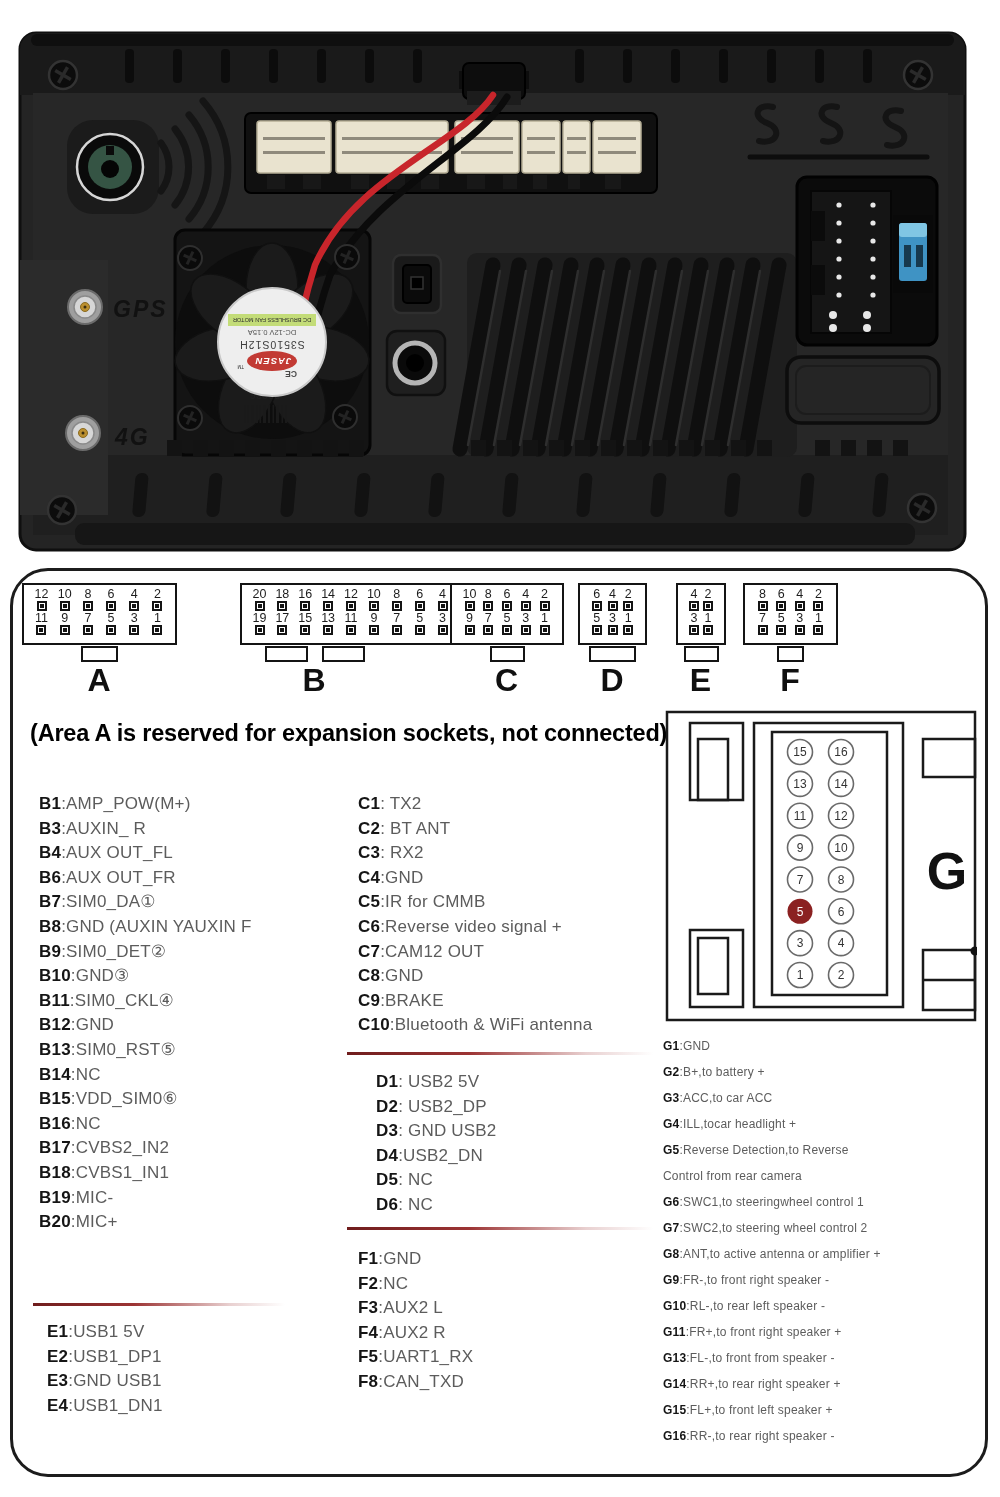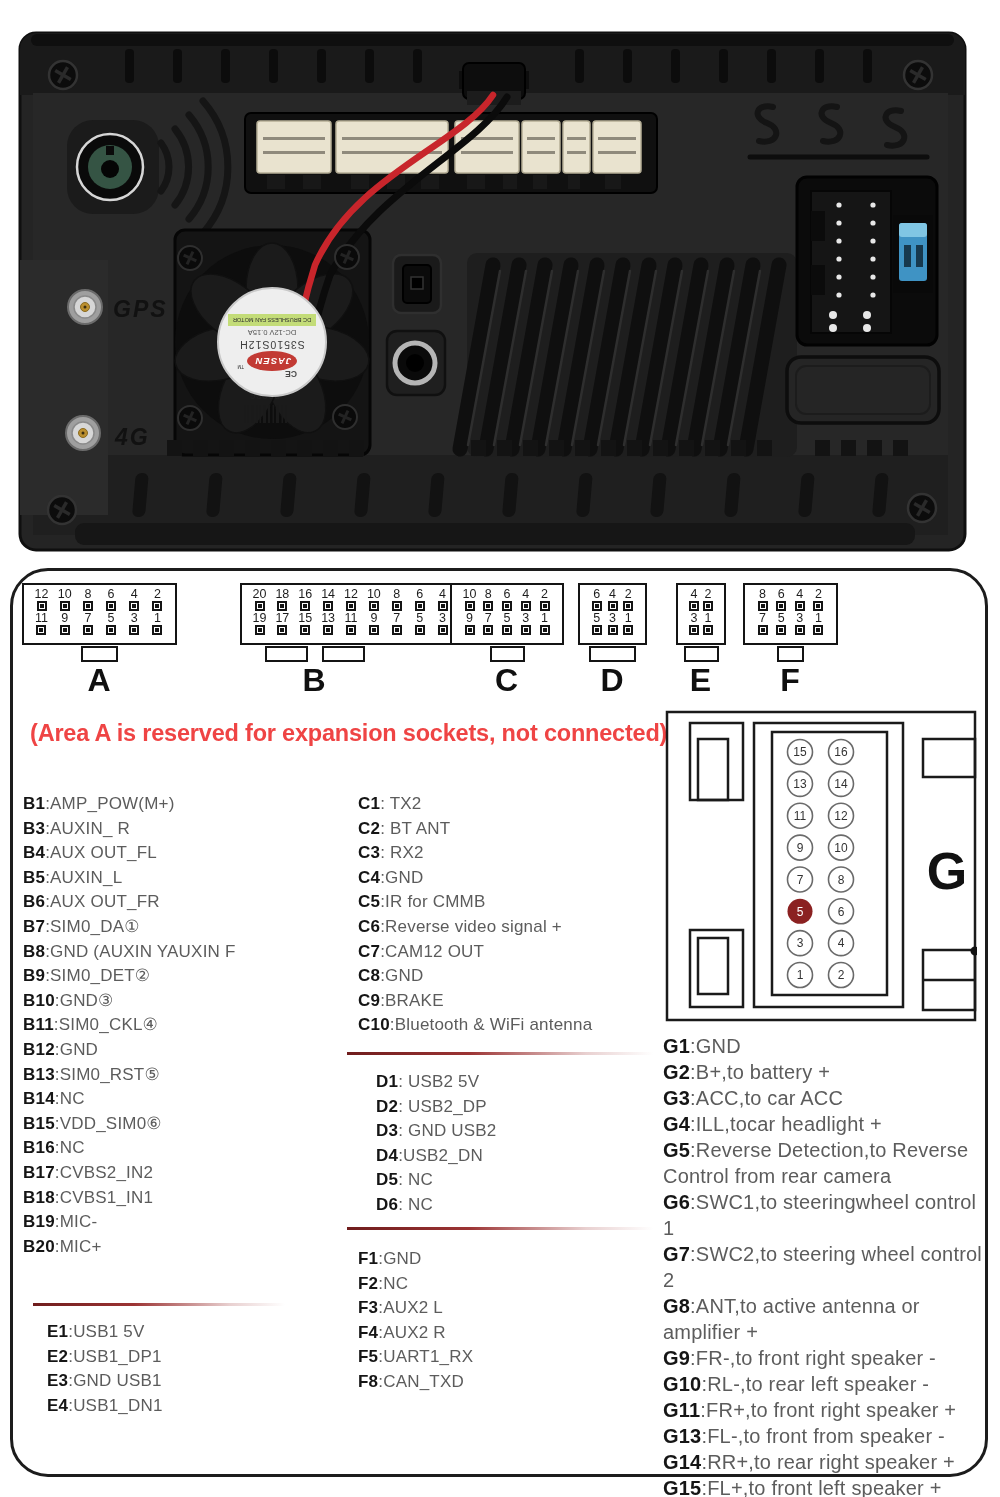--- a/index.html
+++ b/index.html
@@ -18,27 +18,27 @@
   .pcell{display:flex;flex-direction:column;align-items:center}
   .pnum{font-size:12.5px;line-height:11px;color:#1d1d1d;font-weight:400}
   .psq{width:10px;height:10px;border:2px solid #141414;margin-top:1px;position:relative;background:#fff}
   .psq::after{content:"";position:absolute;left:50%;top:50%;transform:translate(-50%,-50%);
     width:4px;height:4px;background:#141414}
   .ctab{position:absolute;top:646px;height:16px;border:2.5px solid #141414;background:#fff}
   .clabel{position:absolute;top:660px;height:40px;text-align:center;font-size:32px;line-height:40px;
     color:#101010;font-weight:600;letter-spacing:1px}
 
   .note{position:absolute;left:30px;top:720px;width:660px;font-size:23.5px;font-weight:700;
-    color:#ef4444;letter-spacing:-0.2px}
+    color:#000000;letter-spacing:-0.2px}
 
   .pin-list{position:absolute}
   .pin-line{font-size:17px;line-height:24.6px;color:#5c5c5c;letter-spacing:.2px;white-space:pre-wrap}
   .pin-line b{color:#151515;font-weight:700}
   .pin-line span{white-space:pre-line}
-  #list-G .pin-line{font-size:20px;line-height:26px}
+  #list-G .pin-line{font-size:12px;line-height:26px}
 
   .redline{position:absolute;height:3px;
     background:linear-gradient(to right,#6f1d1d 0%,#9c3434 40%,rgba(190,120,120,.35) 78%,rgba(190,120,120,0) 100%)}
 
   .gdiagram{position:absolute;left:665px;top:708px}
 </style>
 </head>
 <body>
 
 <div class="page">
@@ -725,25 +725,24 @@
             <div class="psq"></div>
           </div>
         </div>
       </div>
       <div class="ctab" style="left: 777px; width: 27px;"></div>
       <div class="clabel" style="left: 743px; width: 95px;">F</div>
     </div>
 
   <div class="note">(Area A is reserved for expansion sockets, not connected)</div>
 
-  <div class="pin-list" id="list-B" style="left:23px;top:792px;width:305px">
+  <div class="pin-list" id="list-B" style="left:39px;top:792px;width:305px">
       <div class="pin-line"><b>B1</b><span>:AMP_POW(M+)</span></div>
       <div class="pin-line"><b>B3</b><span>:AUXIN_ R</span></div>
       <div class="pin-line"><b>B4</b><span>:AUX OUT_FL</span></div>
-      <div class="pin-line"><b>B5</b><span>:AUXIN_L</span></div>
       <div class="pin-line"><b>B6</b><span>:AUX OUT_FR</span></div>
       <div class="pin-line"><b>B7</b><span>:SIM0_DA①</span></div>
       <div class="pin-line"><b>B8</b><span>:GND (AUXIN YAUXIN F</span></div>
       <div class="pin-line"><b>B9</b><span>:SIM0_DET②</span></div>
       <div class="pin-line"><b>B10</b><span>:GND③</span></div>
       <div class="pin-line"><b>B11</b><span>:SIM0_CKL④</span></div>
       <div class="pin-line"><b>B12</b><span>:GND</span></div>
       <div class="pin-line"><b>B13</b><span>:SIM0_RST⑤</span></div>
       <div class="pin-line"><b>B14</b><span>:NC</span></div>
       <div class="pin-line"><b>B15</b><span>:VDD_SIM0⑥</span></div>

